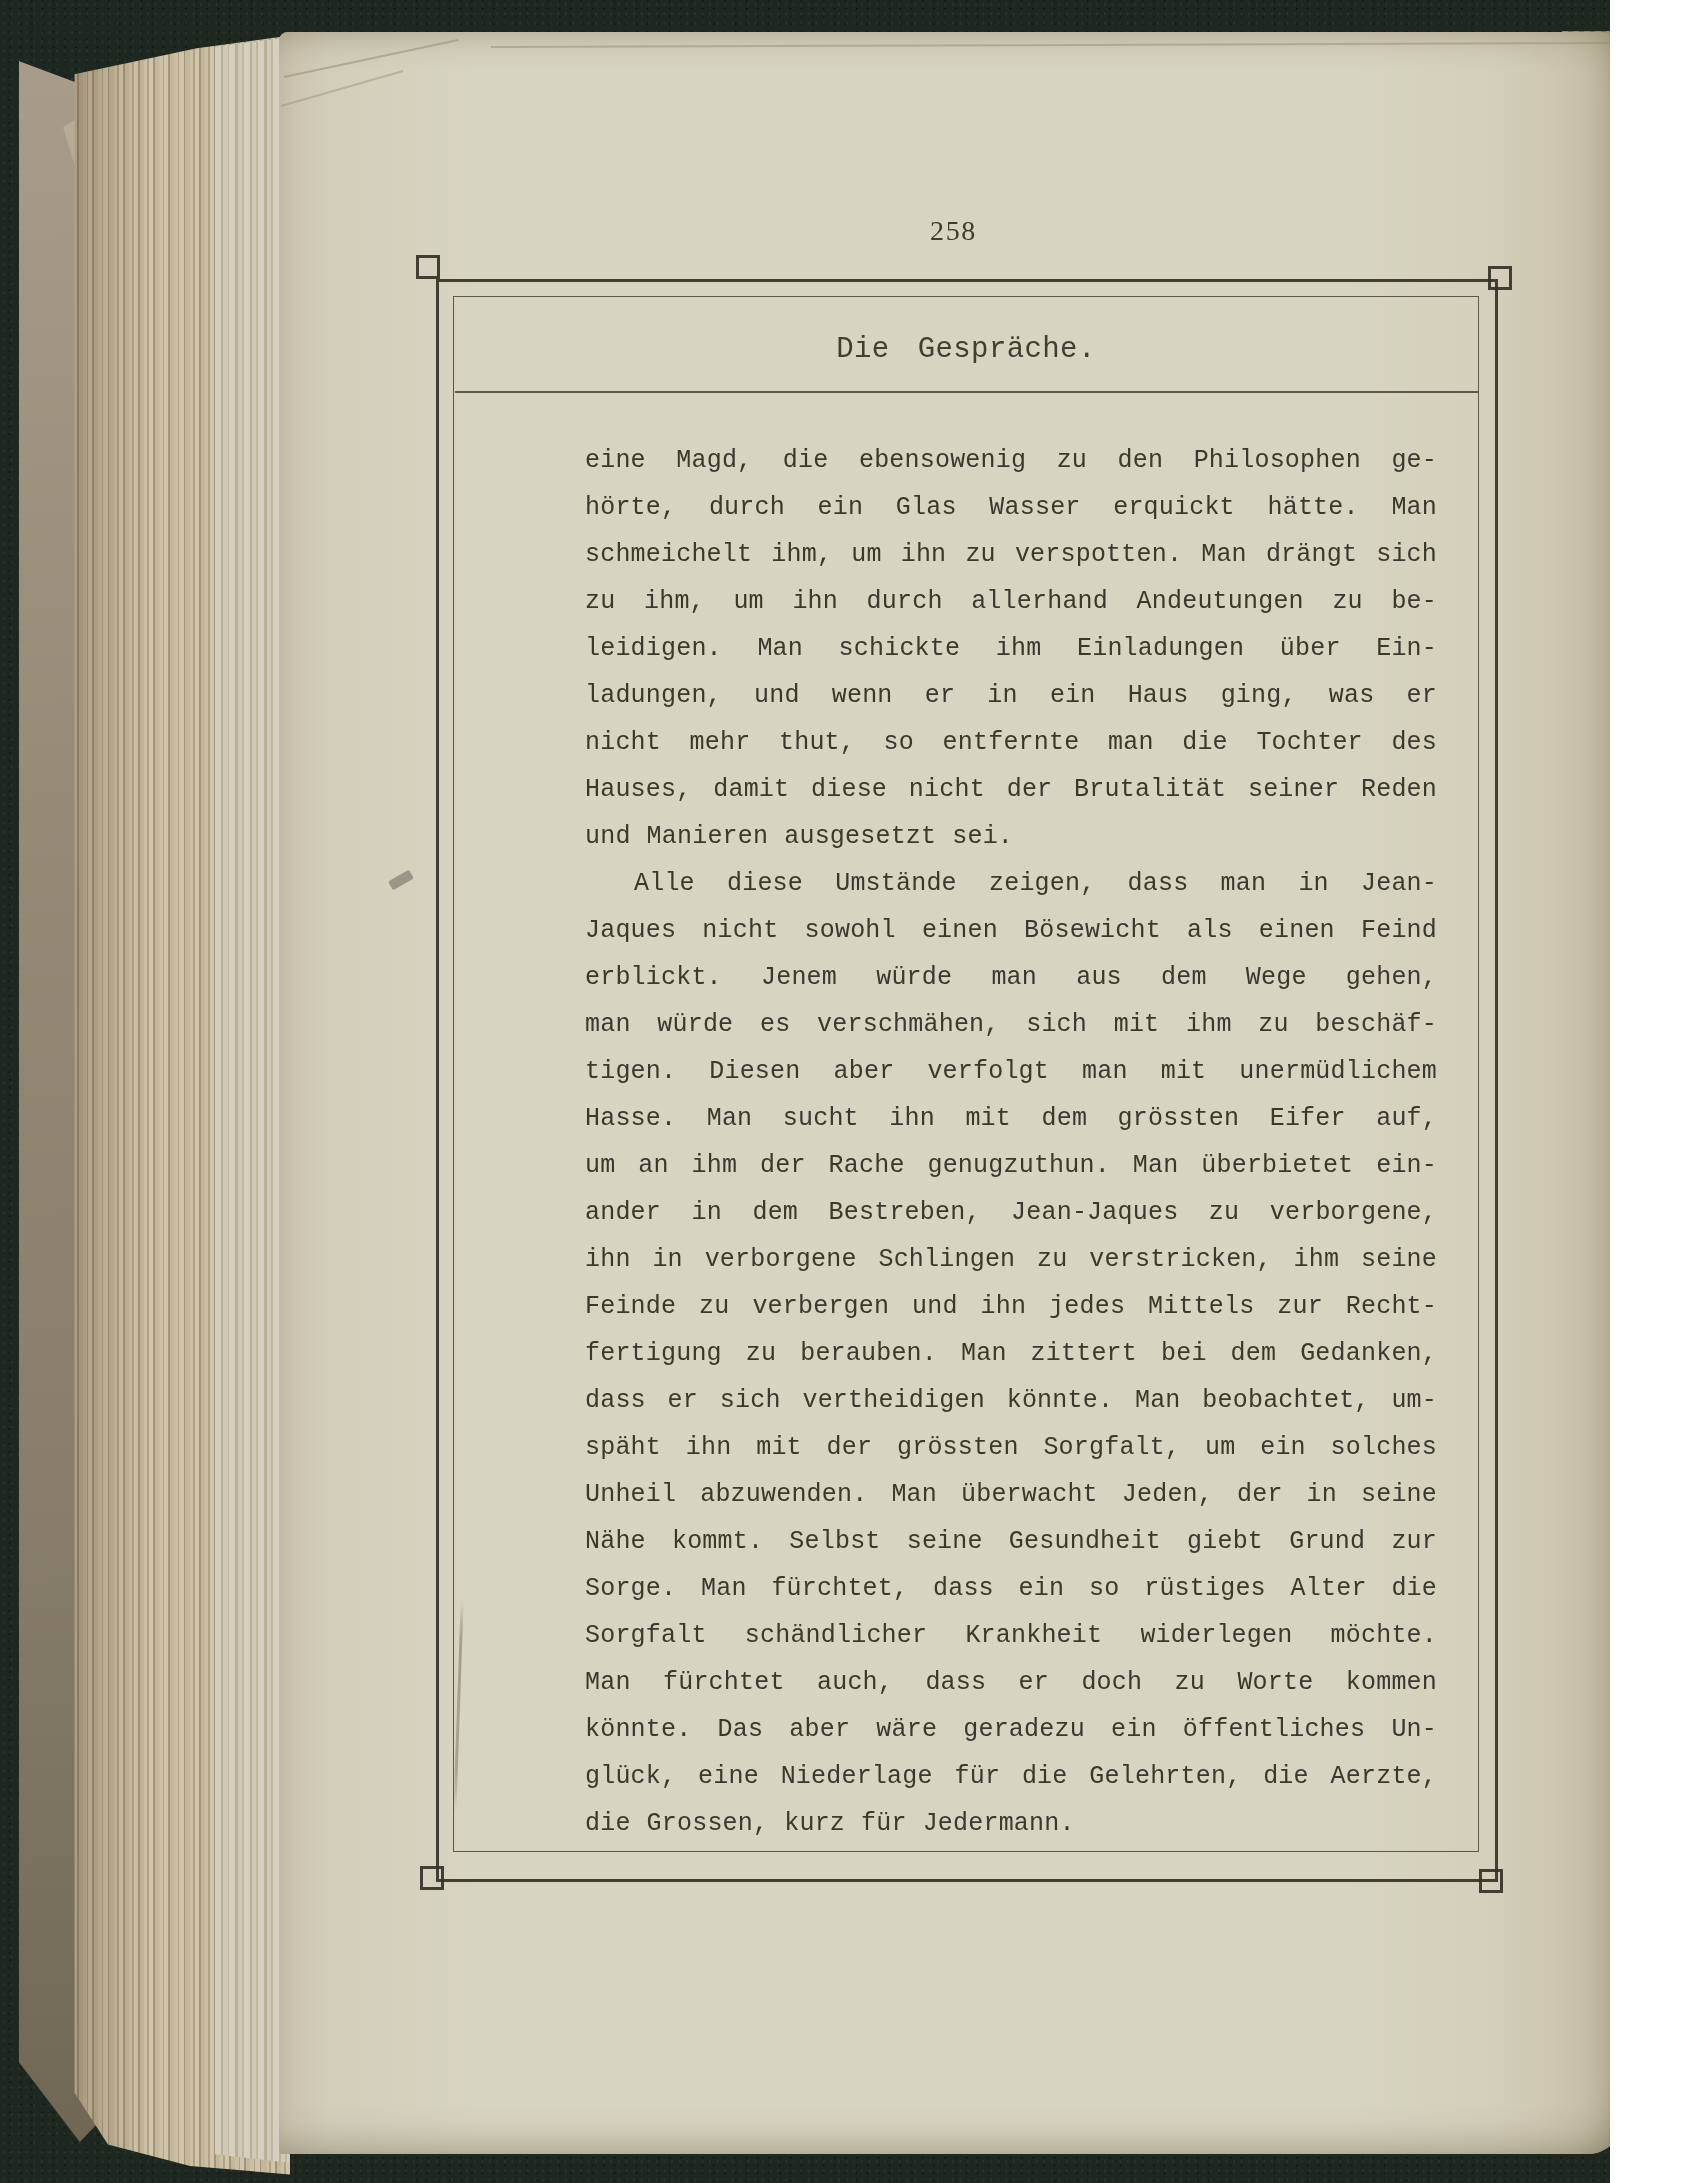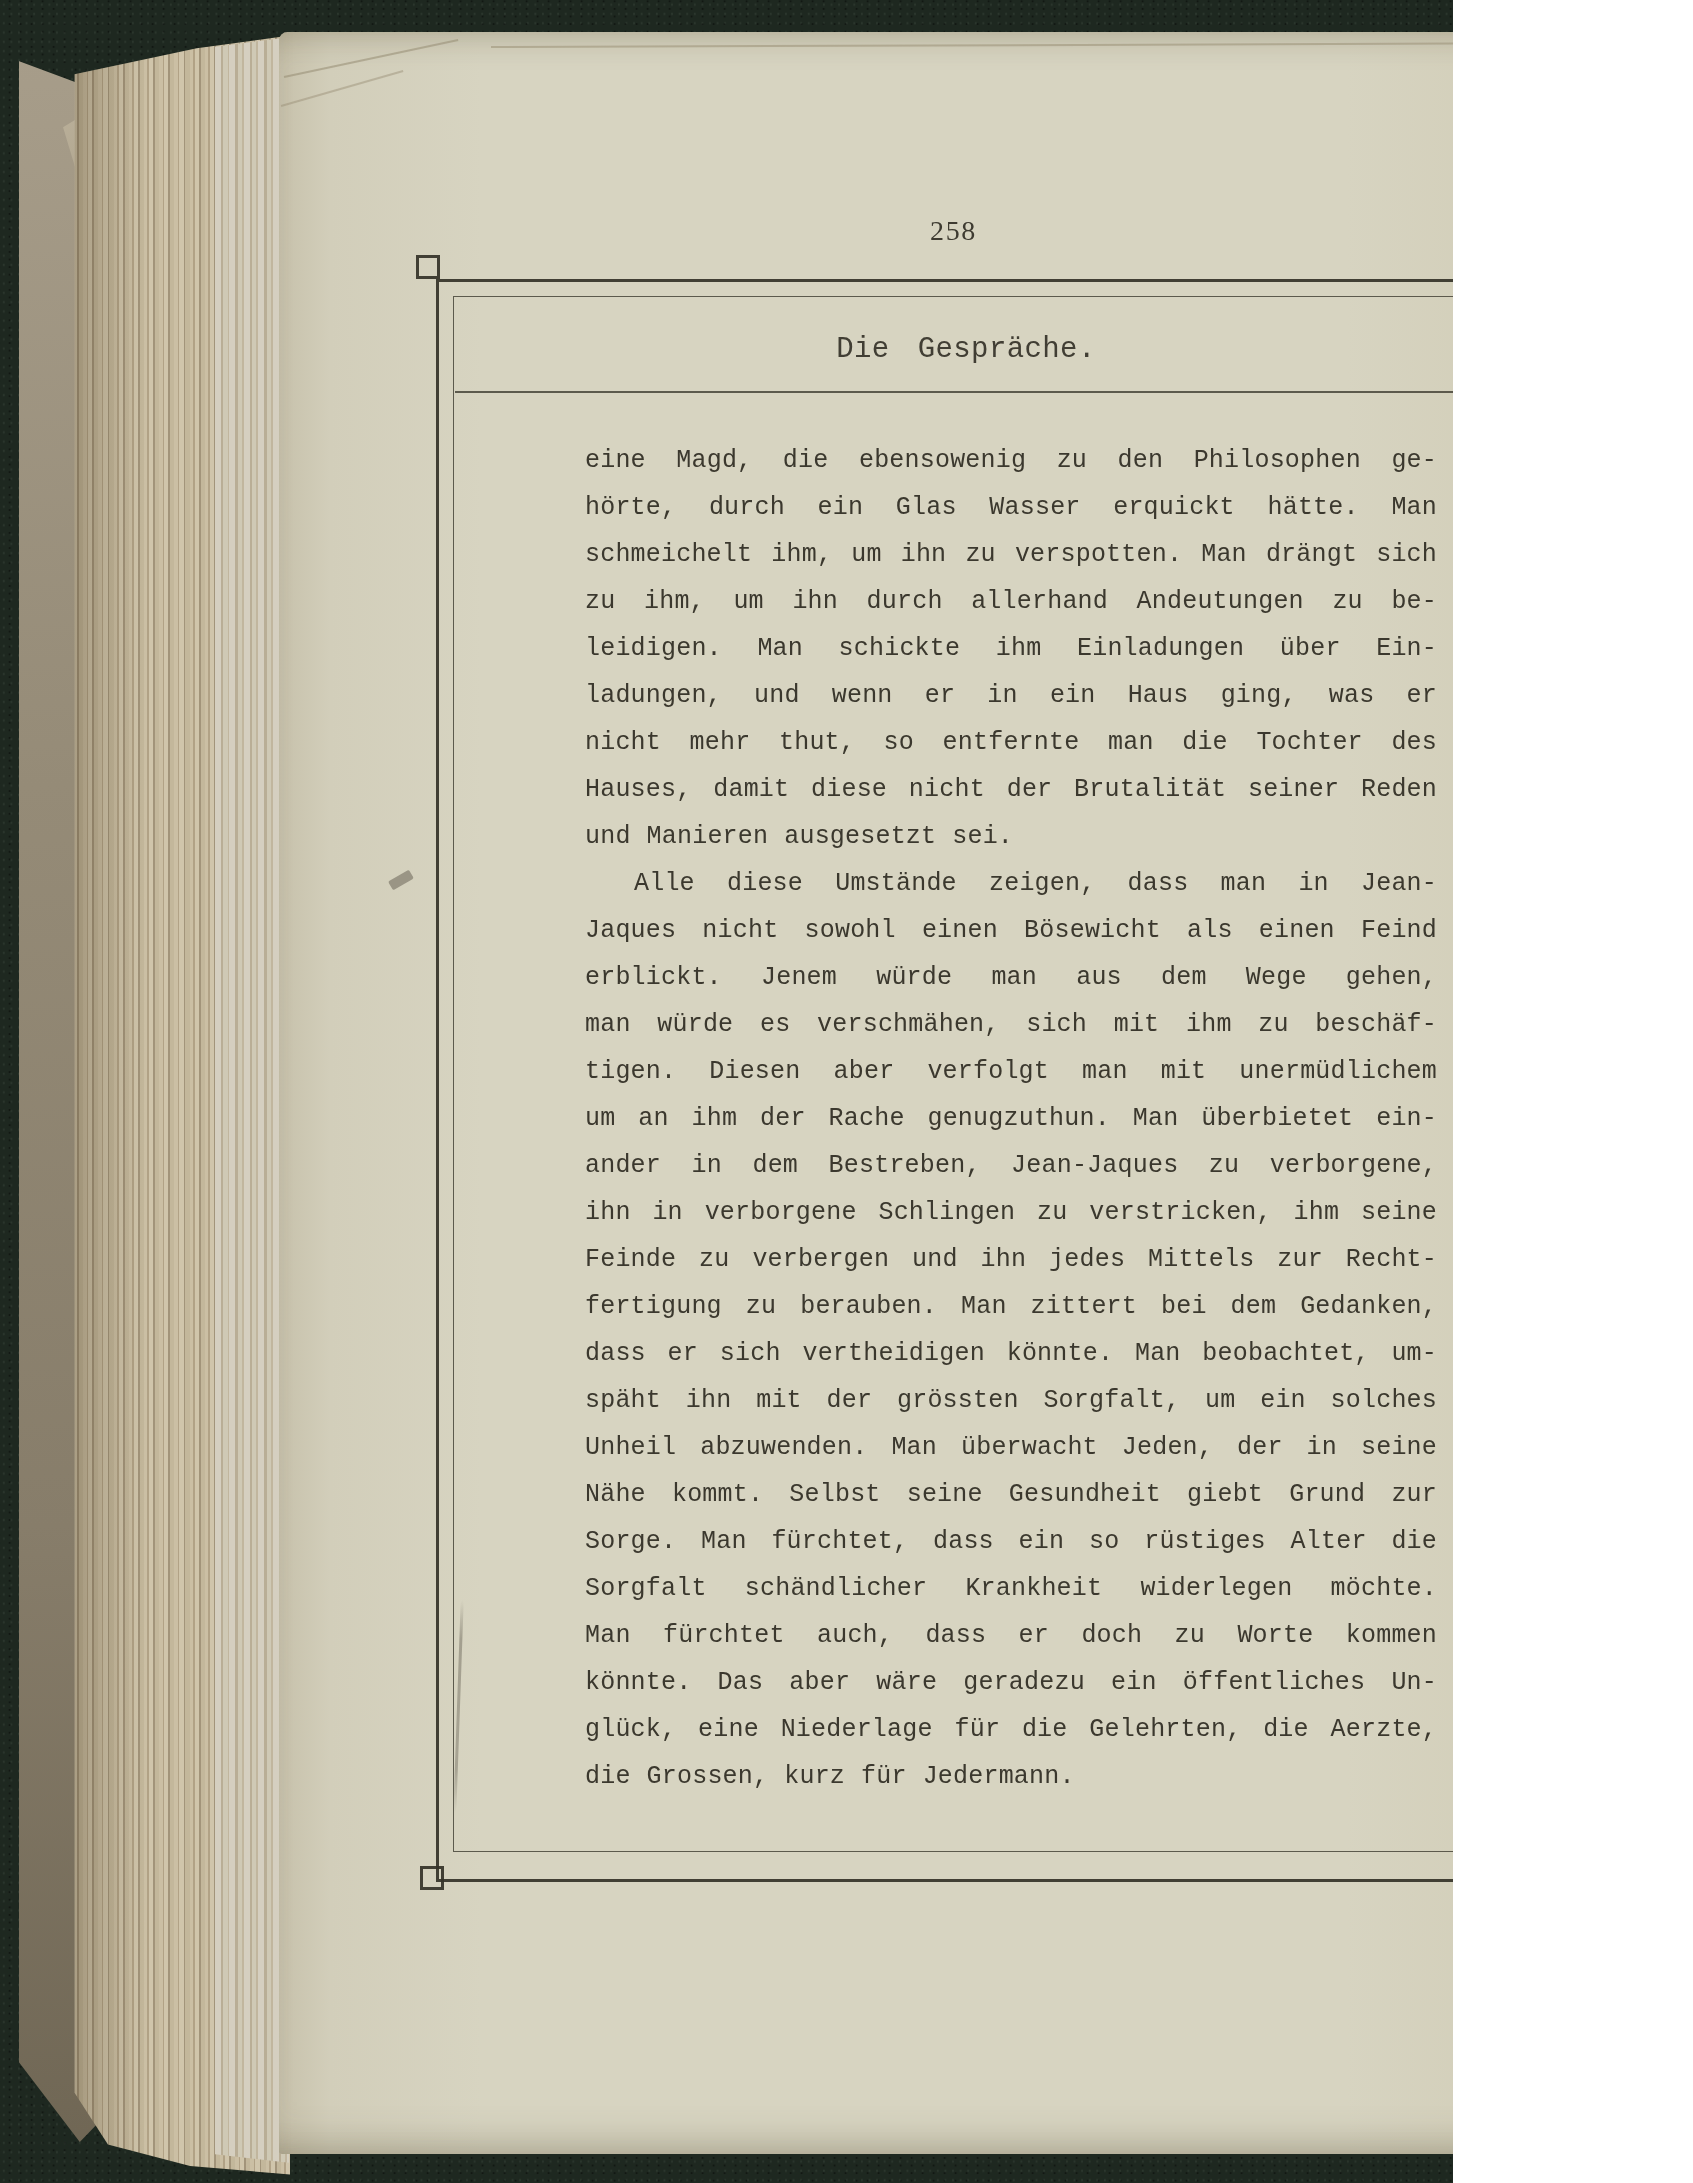--- a/index.html
+++ b/index.html
@@ -1,19 +1,19 @@
 <!DOCTYPE html>
 <html style="--bg: #1e2820; --ink: #3b382e; --pencil: #8b8677;font-size:13.5px"><head>
 <meta charset="utf-8">
 <style>
   html,body{margin:0;padding:0;}
   body{width:1693px;height:2183px;font-family:"Liberation Serif","DejaVu Serif",serif;}
 
   .scene{
-    position:relative;width:1453px;height:2183px;overflow:hidden;
+    position:relative;width:1610px;height:2183px;overflow:hidden;
     background:
       radial-gradient(rgba(150,170,150,.10) 0.8px, transparent 1.4px),
       radial-gradient(rgba(0,0,0,.45) 0.8px, transparent 1.4px),
       var(--bg,#1e2820);
     background-size:7.6px 9.3px,11px 7.6px;
     background-position:0 0,4.2px 5.1px;
   }
 
   
   .cover-edge{
@@ -161,20 +161,21 @@
           <div class="line">nicht mehr thut, so entfernte man die Tochter des</div>
           <div class="line">Hauses, damit diese nicht der Brutalität seiner Reden</div>
           <div class="line para-end">und Manieren ausgesetzt sei.</div>
         </div>
         <div class="para">
           <div class="line indent">Alle diese Umstände zeigen, dass man in Jean-</div>
           <div class="line">Jaques nicht sowohl einen Bösewicht als einen Feind</div>
           <div class="line">erblickt. Jenem würde man aus dem Wege gehen,</div>
           <div class="line">man würde es verschmähen, sich mit ihm zu beschäf-</div>
           <div class="line">tigen. Diesen aber verfolgt man mit unermüdlichem</div>
+          <div class="line">Hasse. Man sucht ihn mit dem grössten Eifer auf,</div>
           <div class="line">um an ihm der Rache genugzuthun. Man überbietet ein-</div>
           <div class="line">ander in dem Bestreben, Jean-Jaques zu verborgene,</div>
           <div class="line">ihn in verborgene Schlingen zu verstricken, ihm seine</div>
           <div class="line">Feinde zu verbergen und ihn jedes Mittels zur Recht-</div>
           <div class="line">fertigung zu berauben. Man zittert bei dem Gedanken,</div>
           <div class="line">dass er sich vertheidigen könnte. Man beobachtet, um-</div>
           <div class="line">späht ihn mit der grössten Sorgfalt, um ein solches</div>
           <div class="line">Unheil abzuwenden. Man überwacht Jeden, der in seine</div>
           <div class="line">Nähe kommt. Selbst seine Gesundheit giebt Grund zur</div>
           <div class="line">Sorge. Man fürchtet, dass ein so rüstiges Alter die</div>

